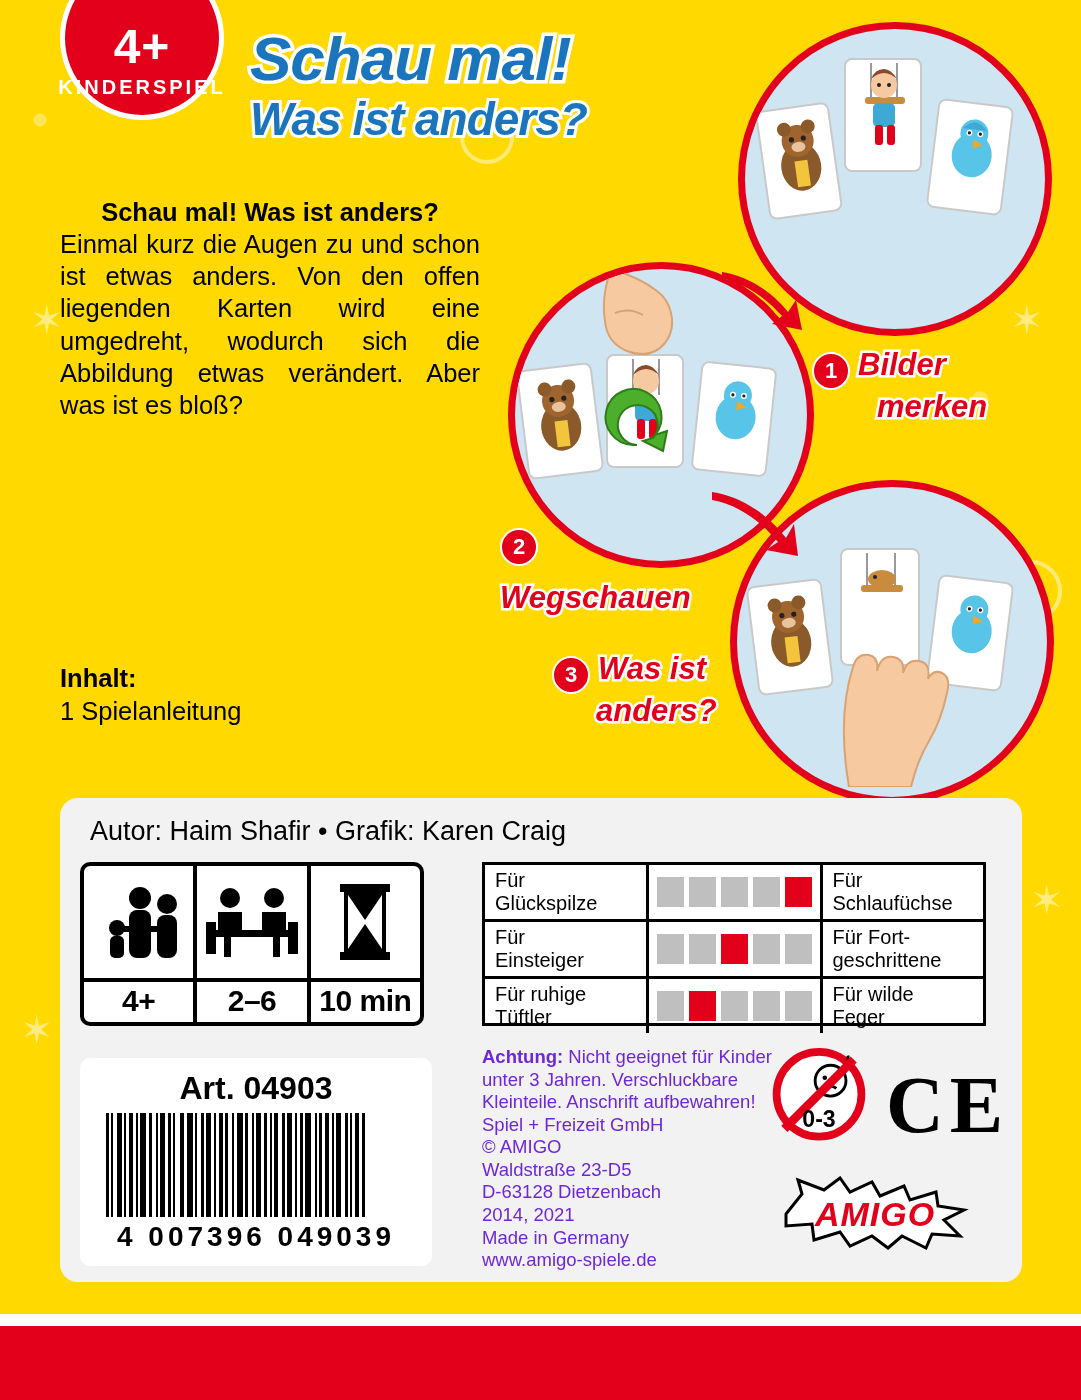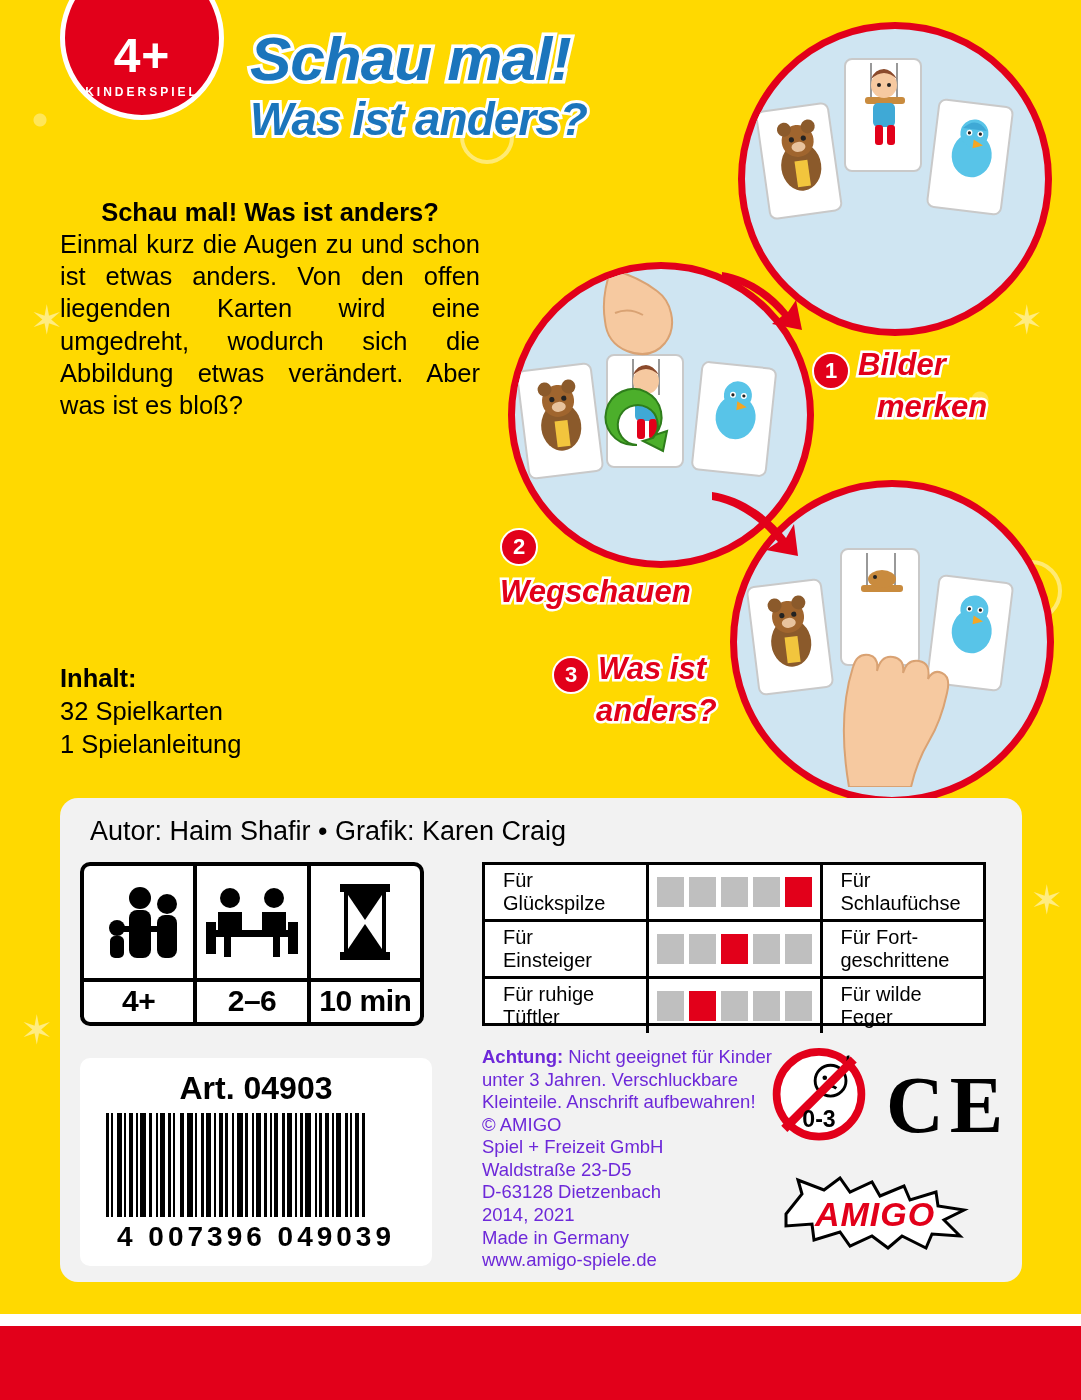--- a/index.html
+++ b/index.html
@@ -24,21 +24,21 @@
   .doodle-line{position:absolute;background:rgba(255,255,255,.4);border-radius:4px;}
 
   
   .age-badge{
     position:absolute;left:60px;top:-44px;width:164px;height:164px;border-radius:50%;
     background:#E2001A;border:5px solid #fff;
     display:flex;flex-direction:column;align-items:center;justify-content:flex-end;
     padding-bottom:16px;box-sizing:border-box;color:#fff;z-index:5;
   }
   .age-badge .num{font-size:48px;font-weight:bold;letter-spacing:1px;margin-bottom:2px;}
-  .age-badge .kind{font-size:12px;font-weight:bold;letter-spacing:3px;}
+  .age-badge .kind{font-size:20px;font-weight:bold;letter-spacing:3px;}
 
   .title-wrap{position:absolute;left:250px;top:28px;z-index:4;}
   .title1{
     font-size:62px;font-weight:bold;color:#1B75BC;font-style:italic;
     -webkit-text-stroke:7px #fff;paint-order:stroke fill;
     letter-spacing:-1px;line-height:1;
     text-shadow:0 0 0 #fff;
   }
   .title2{
     font-size:46px;font-weight:bold;color:#1B75BC;font-style:italic;
@@ -99,21 +99,21 @@
   }
 
   .scale-table{
     position:absolute;left:482px;top:862px;width:504px;height:164px;
     border:3px solid #000;box-sizing:border-box;background:#fff;
     display:flex;flex-direction:column;
   }
   .scale-row{flex:1;display:flex;border-bottom:3px solid #000;}
   .scale-row:last-child{border-bottom:none;align-items:center;}
   .scale-lab{
-    width:168px;box-sizing:border-box;padding:4px 18px;font-size:20px;line-height:1.15;
+    width:168px;box-sizing:border-box;padding:4px 10px;font-size:20px;line-height:1.15;
     display:flex;align-items:center;
   }
   .scale-lab.right{border-left:3px solid #000;}
   .scale-lab.left{border-right:3px solid #000;}
   .scale-bar{flex:1;display:flex;align-items:center;justify-content:center;gap:5px;padding:0 8px;}
   .pip{width:27px;height:30px;background:#BFBFBF;}
   .pip.on{background:#E2001A;}
 
   
   .barcode-box{
@@ -168,21 +168,20 @@
   <div class="title2">Was ist anders?</div>
 </div>
 
 <div class="bodytext">
   <p class="lead">Schau mal! Was ist anders?</p>
   <p>Einmal kurz die Augen zu und schon ist etwas anders. Von den offen liegenden Karten wird eine umgedreht, wodurch sich die Abbildung etwas verändert. Aber was ist es bloß?</p>
 </div>
 
 <div class="inhalt">
   <div class="hd">Inhalt:</div>
-  <div>32 Spielkarten</div>
   <div>1 Spielanleitung</div>
 </div>
 
 <div class="circle" id="circ1">
   <svg width="290" height="290" viewBox="0 0 290 290">
     <rect x="18" y="78" width="72" height="108" rx="7" fill="#fff" stroke="#c9c9c9" stroke-width="2" transform="rotate(-8 54 132)"></rect>
     <g transform="translate(24,86) rotate(-8 30 50)">
       <ellipse cx="32" cy="52" rx="20" ry="24" fill="#8B5A2B"></ellipse>
       <circle cx="32" cy="26" r="16" fill="#A0652E"></circle>
       <circle cx="20" cy="13" r="7" fill="#8B5A2B"></circle>
@@ -310,21 +309,21 @@
   <path d="M6 6 C34 10 62 28 80 52 L88 38 L92 70 L60 64 L72 56 C54 34 30 18 6 14 z" fill="#E2001A"></path>
 </svg>
 
 <div class="label-step" style="left:812px;top:348px;">
   <span class="step-num">1</span><span class="step-text">Bilder</span>
   <div class="step-text" style="margin-left:65px;">merken</div>
 </div>
 
 <div class="label-step" style="left:500px;top:528px;">
   <span class="step-num">2</span>
-  <div class="step-text" style="margin-top:9px;">Wegschauen</div>
+  <div class="step-text" style="margin-top:15px;">Wegschauen</div>
 </div>
 
 <div class="label-step" style="left:552px;top:652px;">
   <span class="step-num">3</span><span class="step-text">Was ist</span>
   <div class="step-text" style="margin-left:44px;">anders?</div>
 </div>
 
 <div class="panel">
   <div class="authors">Autor: Haim Shafir • Grafik: Karen Craig</div>
 </div>
@@ -515,22 +514,22 @@
       <i class="sp" style="width:3px"></i>
     <i style="width:4px"></i>
       <i class="sp" style="width:3px"></i>
       <i style="width:3px"></i>
   </div>
   <div class="barnum">4 007396 049039</div>
 </div>
 
 <div class="legal">
   <div><b>Achtung:</b><span> Nicht geeignet für Kinder unter 3 Jahren. Verschluckbare Kleinteile. Anschrift aufbewahren!</span></div>
+  <div>Spiel + Freizeit GmbH</div>
   <div>© AMIGO</div>
-  <div>Spiel + Freizeit GmbH</div>
   <div>Waldstraße 23-D5</div>
   <div>D-63128 Dietzenbach</div>
   <div>2014, 2021</div>
   <div>Made in Germany</div>
   <div>www.amigo-spiele.de</div>
 </div>
 
 <svg class="no3" viewBox="0 0 120 110">
   <circle cx="60" cy="50" r="44" fill="#fff" stroke="#E2001A" stroke-width="8"></circle>
   <circle cx="72" cy="36" r="16" fill="none" stroke="#000" stroke-width="3"></circle>

